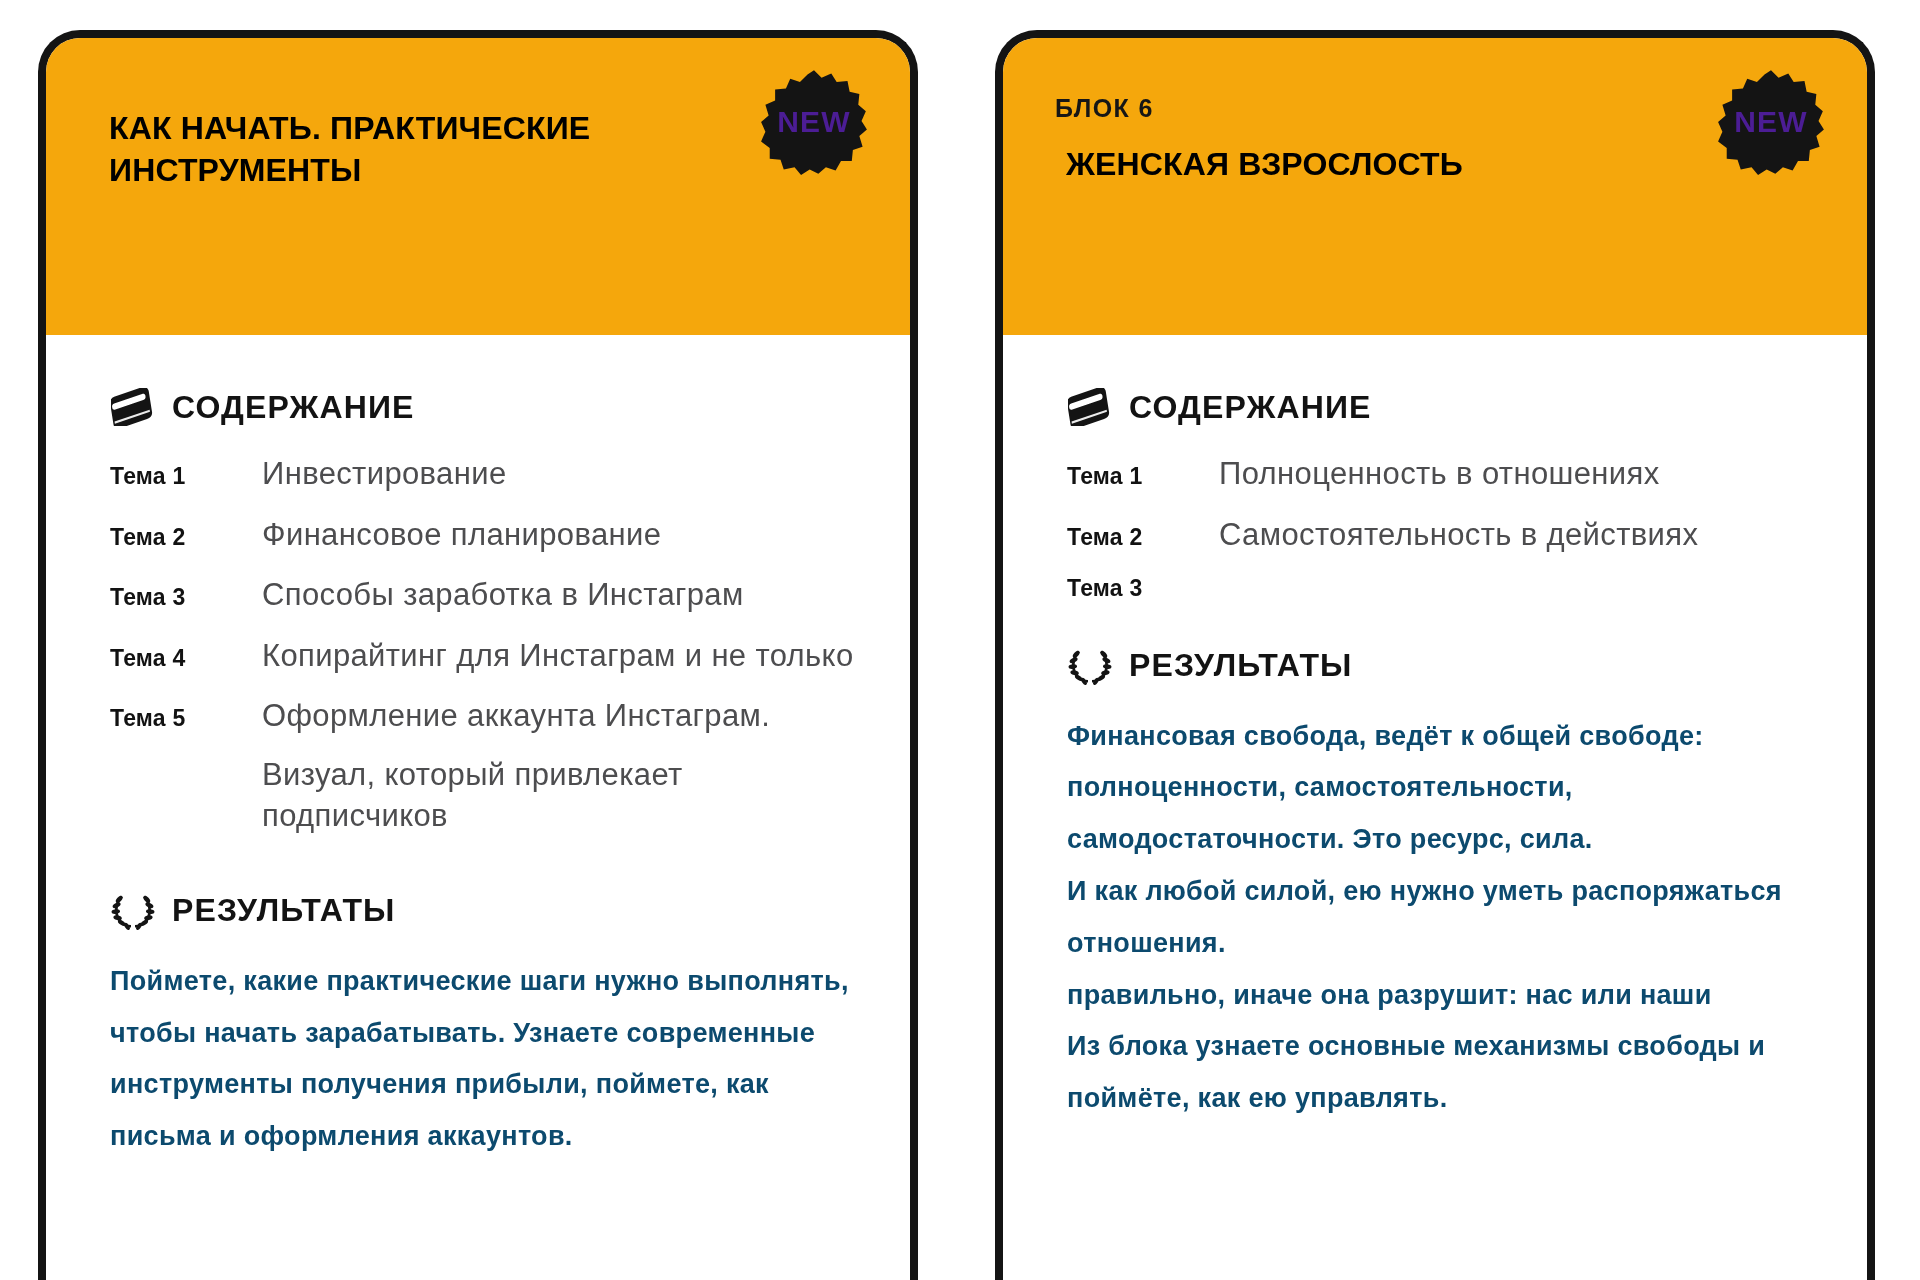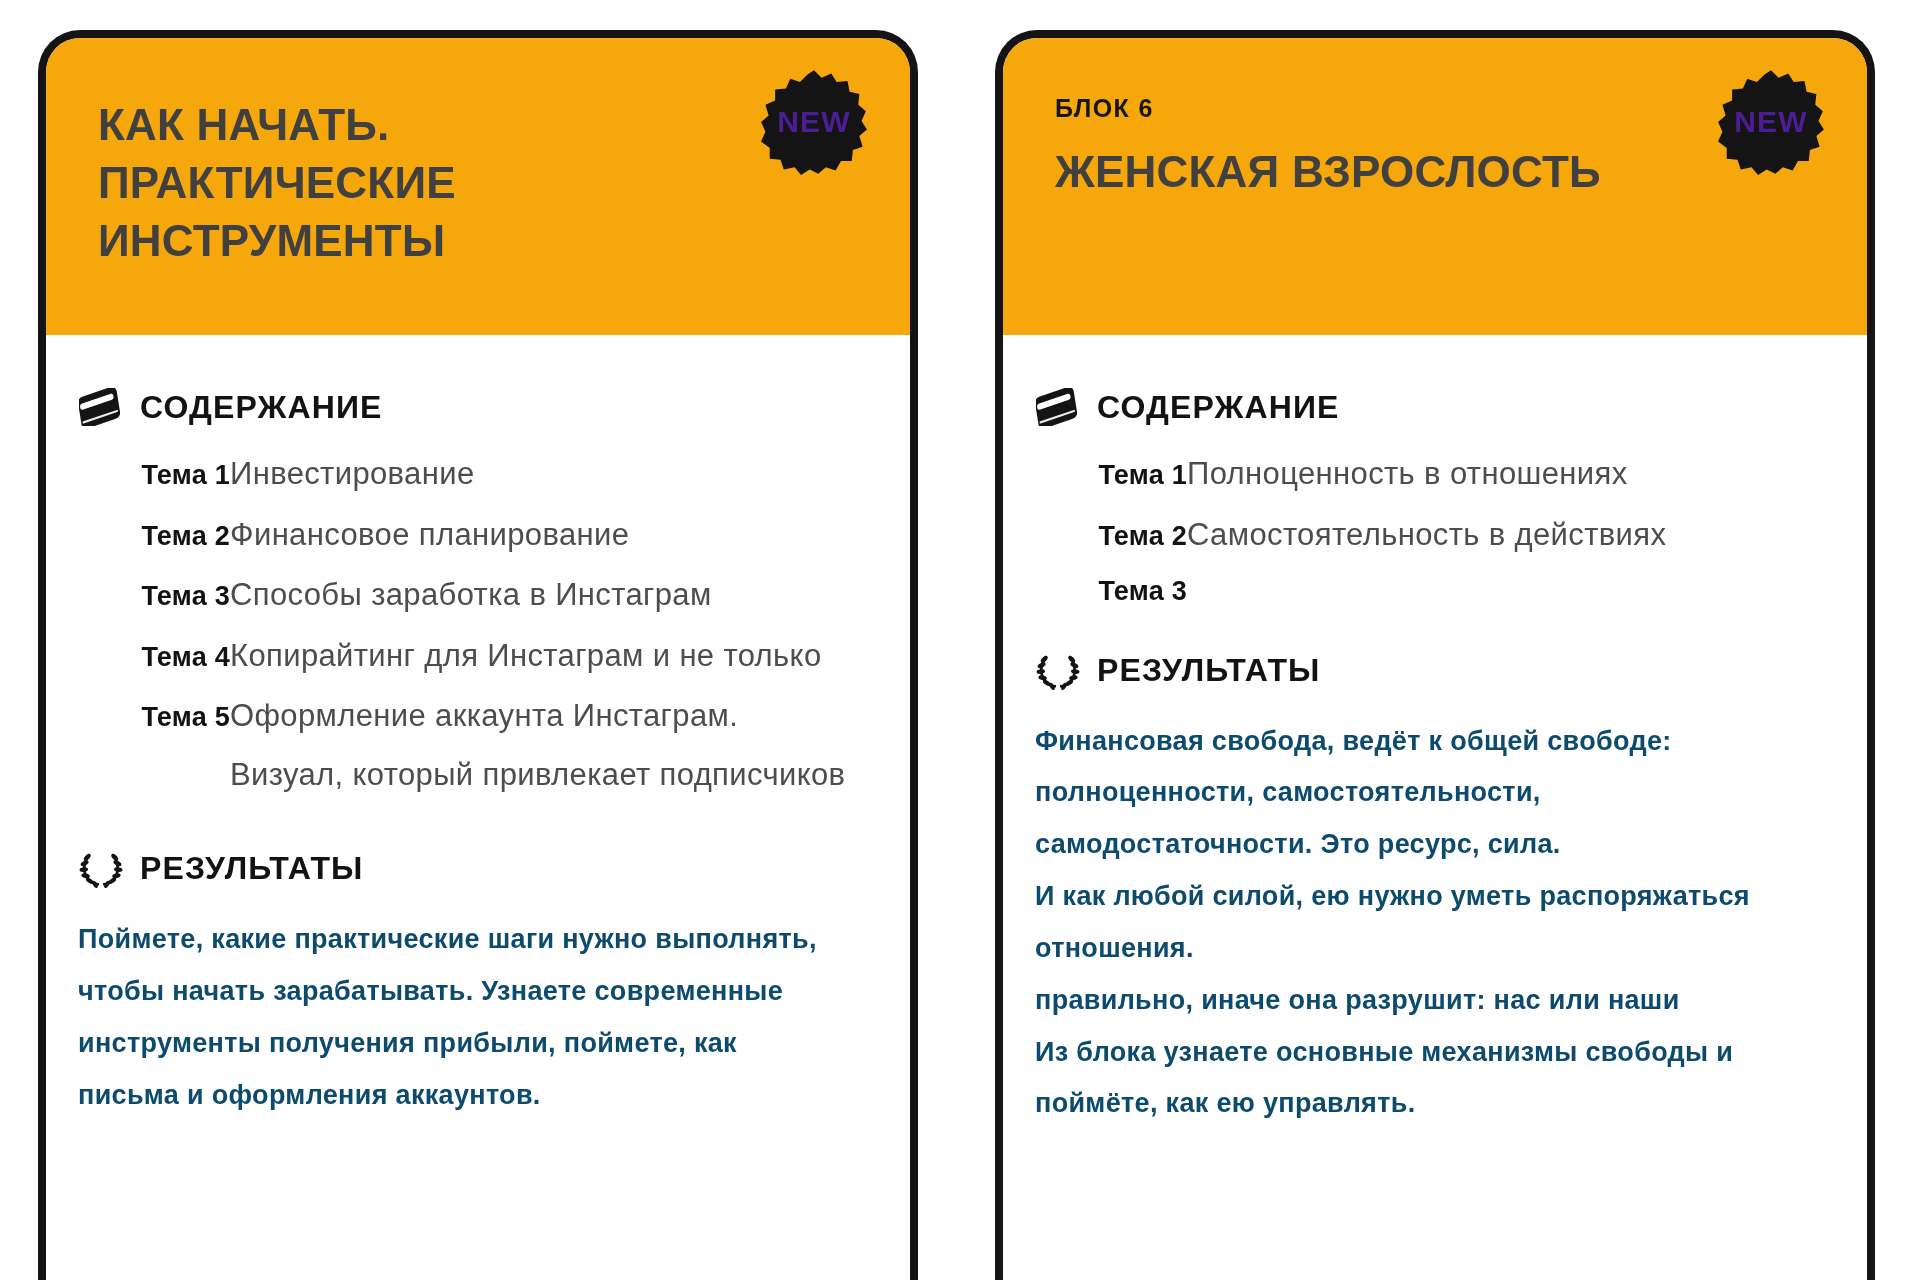--- a/index.html
+++ b/index.html
@@ -50,26 +50,26 @@
   .block-label {
     font-size: 25px;
     font-weight: 700;
     letter-spacing: 0.055em;
     color: #161616;
     text-transform: uppercase;
     margin: 0 0 22px 0;
     line-height: 1;
   }
   .card-title {
-    font-size: 44px;
+    font-size: 32px;
     font-weight: 700;
     letter-spacing: 0.005em;
-    color: #404040;
+    color: #000000;
     text-transform: uppercase;
-    margin: 0;
+    margin: 11px;
     line-height: 1.32;
     max-width: 640px;
   }
   .card.compact .card-title { max-width: 780px; }
 
   
   .new-badge {
     position: absolute;
     top: 30px;
     right: 42px;
@@ -84,21 +84,21 @@
     position: relative;
     z-index: 2;
     font-size: 30px;
     font-weight: 700;
     letter-spacing: 0.04em;
     color: #4c1d95;
   }
 
   
   .card-body {
-    padding: 52px 50px 20px 32px;
+    padding: 52px 50px 20px 64px;
   }
 
   .section-head {
     display: flex;
     align-items: center;
     gap: 16px;
     margin: 0 0 26px 0;
   }
   .section-head .sect-icon {
     width: 46px;
@@ -120,26 +120,25 @@
   
   .topics { margin: 0 0 10px 0; }
   .topic-row {
     display: flex;
     align-items: baseline;
     margin-bottom: 19px;
   }
   .topic-key {
     flex: 0 0 auto;
     width: 152px;
-    font-size: 27px;
+    font-size: 23px;
     font-weight: 700;
     color: #121212;
     letter-spacing: 0.01em;
     line-height: 1.28;
-    text-align: right;
   }
   .topic-val {
     font-size: 31px;
     font-weight: 400;
     color: #4d4d4f;
     letter-spacing: 0.012em;
     line-height: 1.34;
   }
   .topic-val .sub-line { display: block; margin-top: 17px; }
   .results-text {

